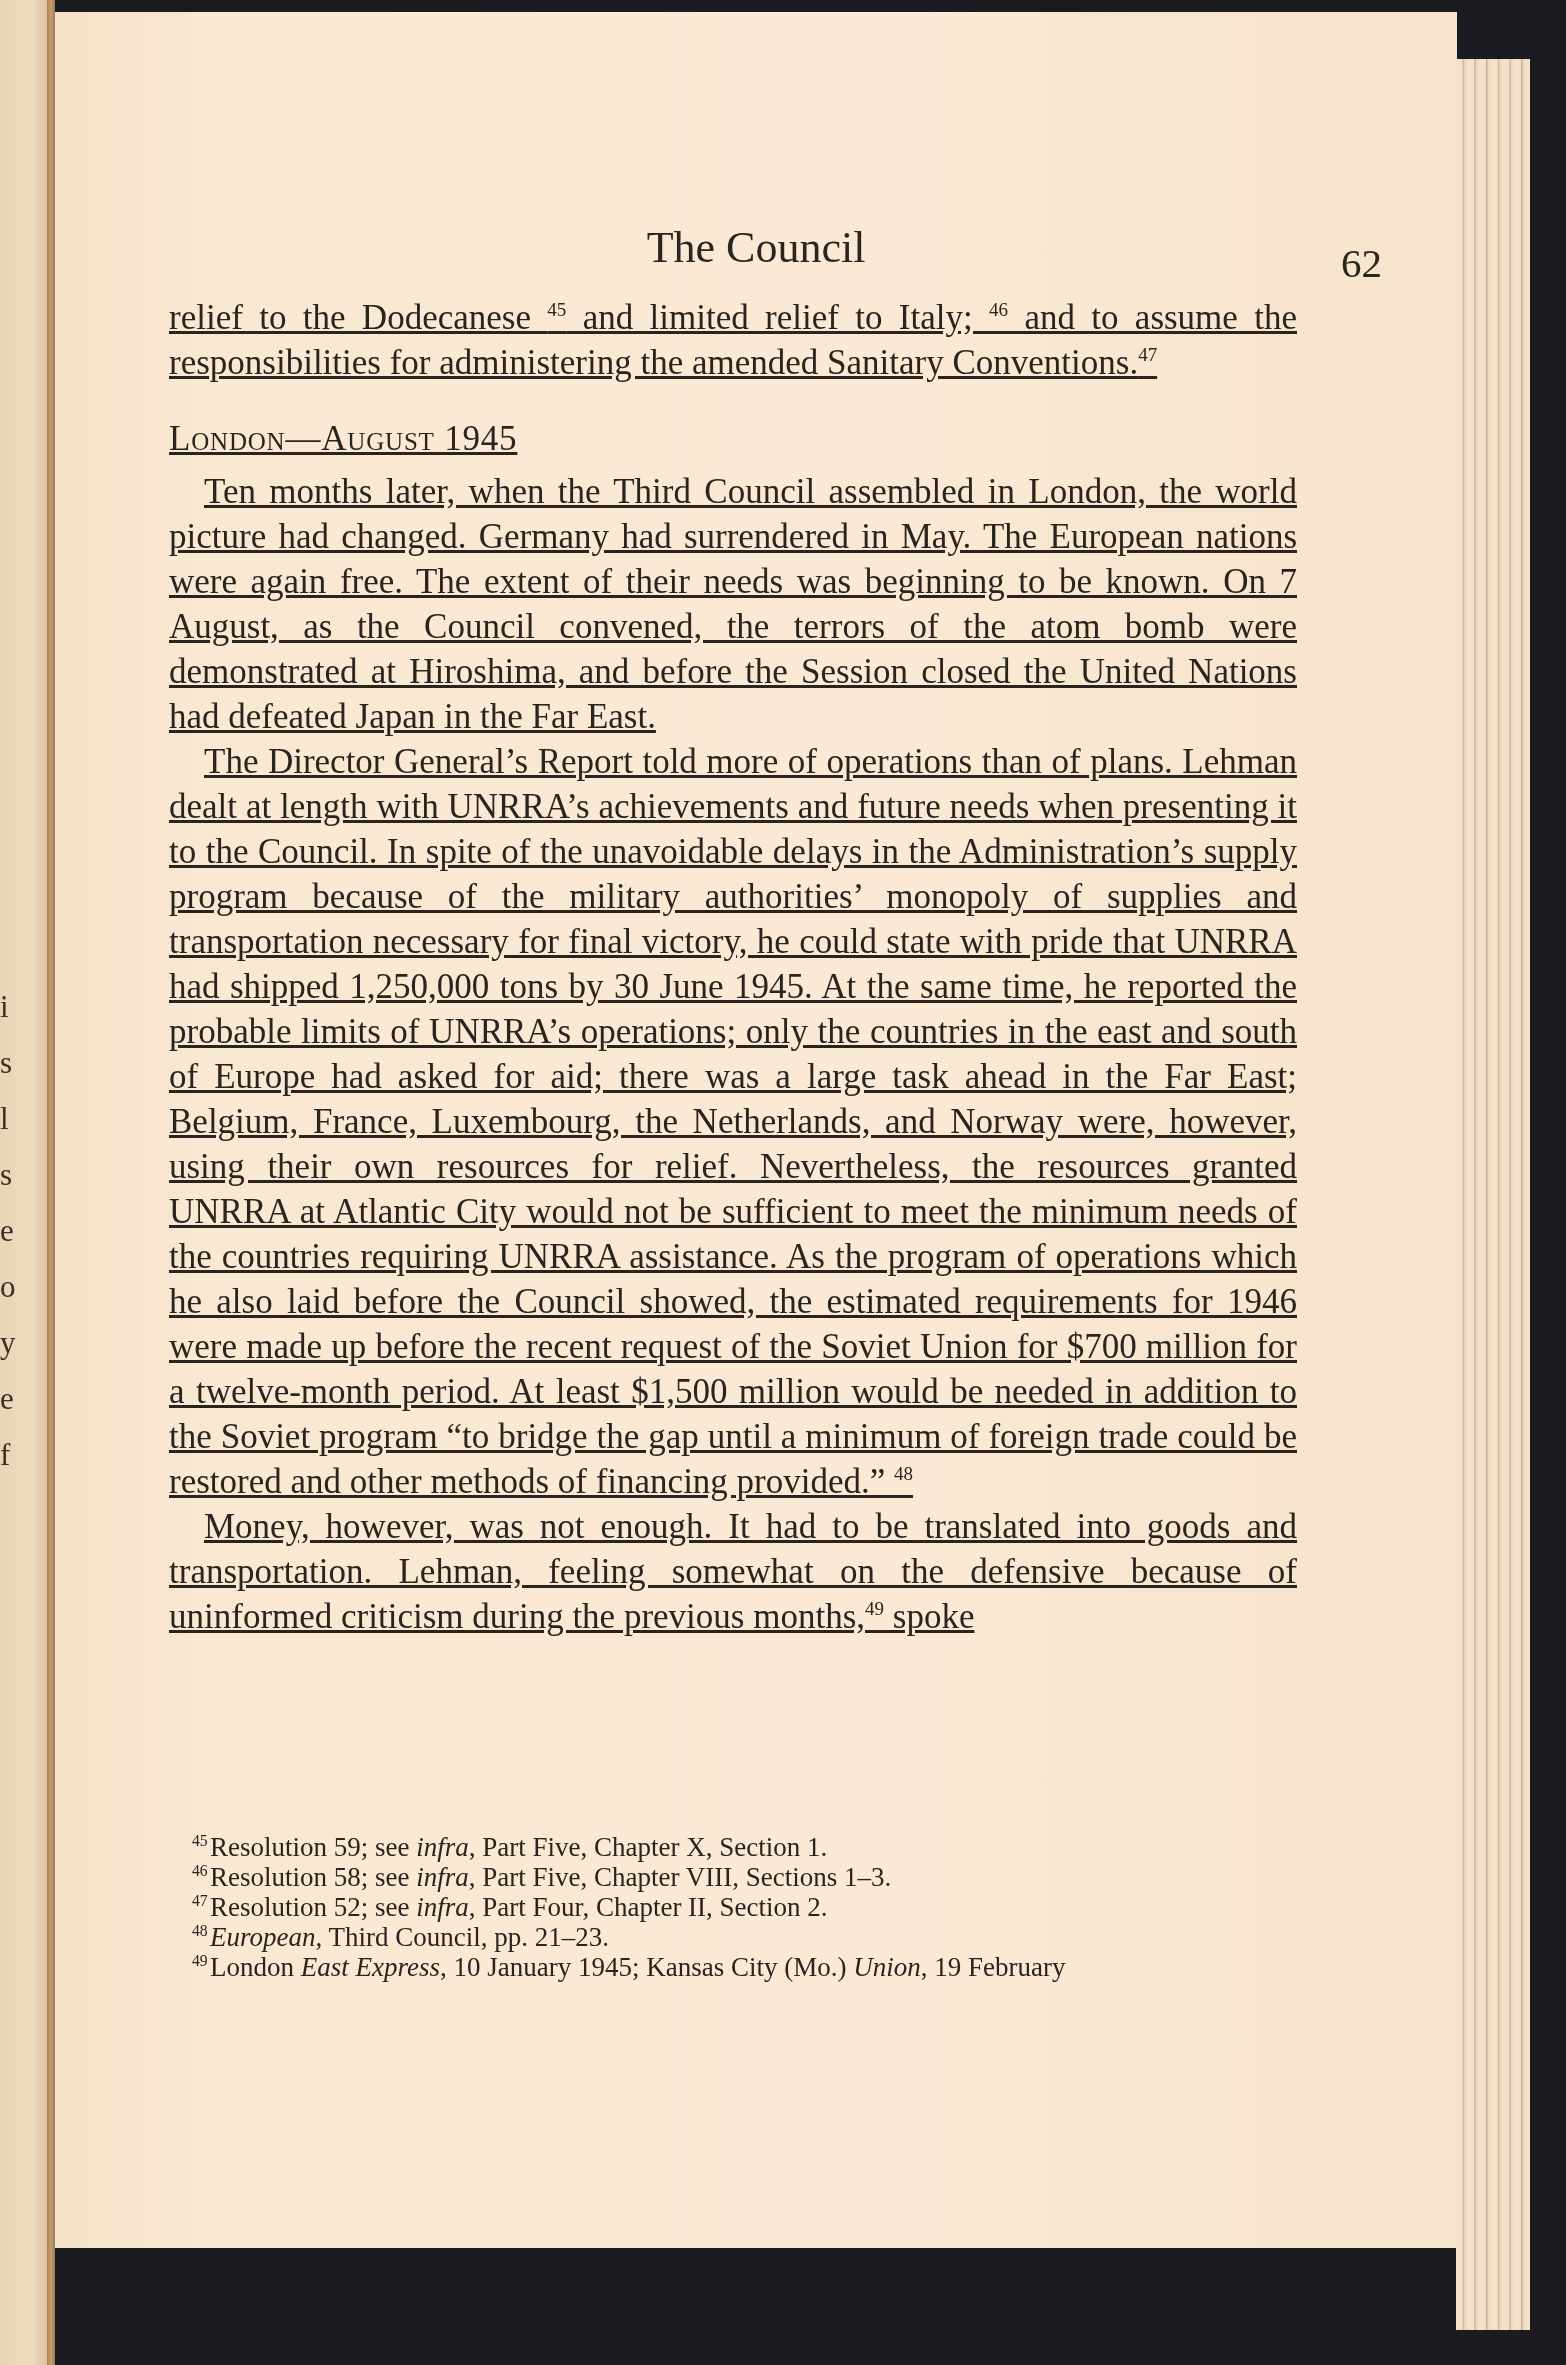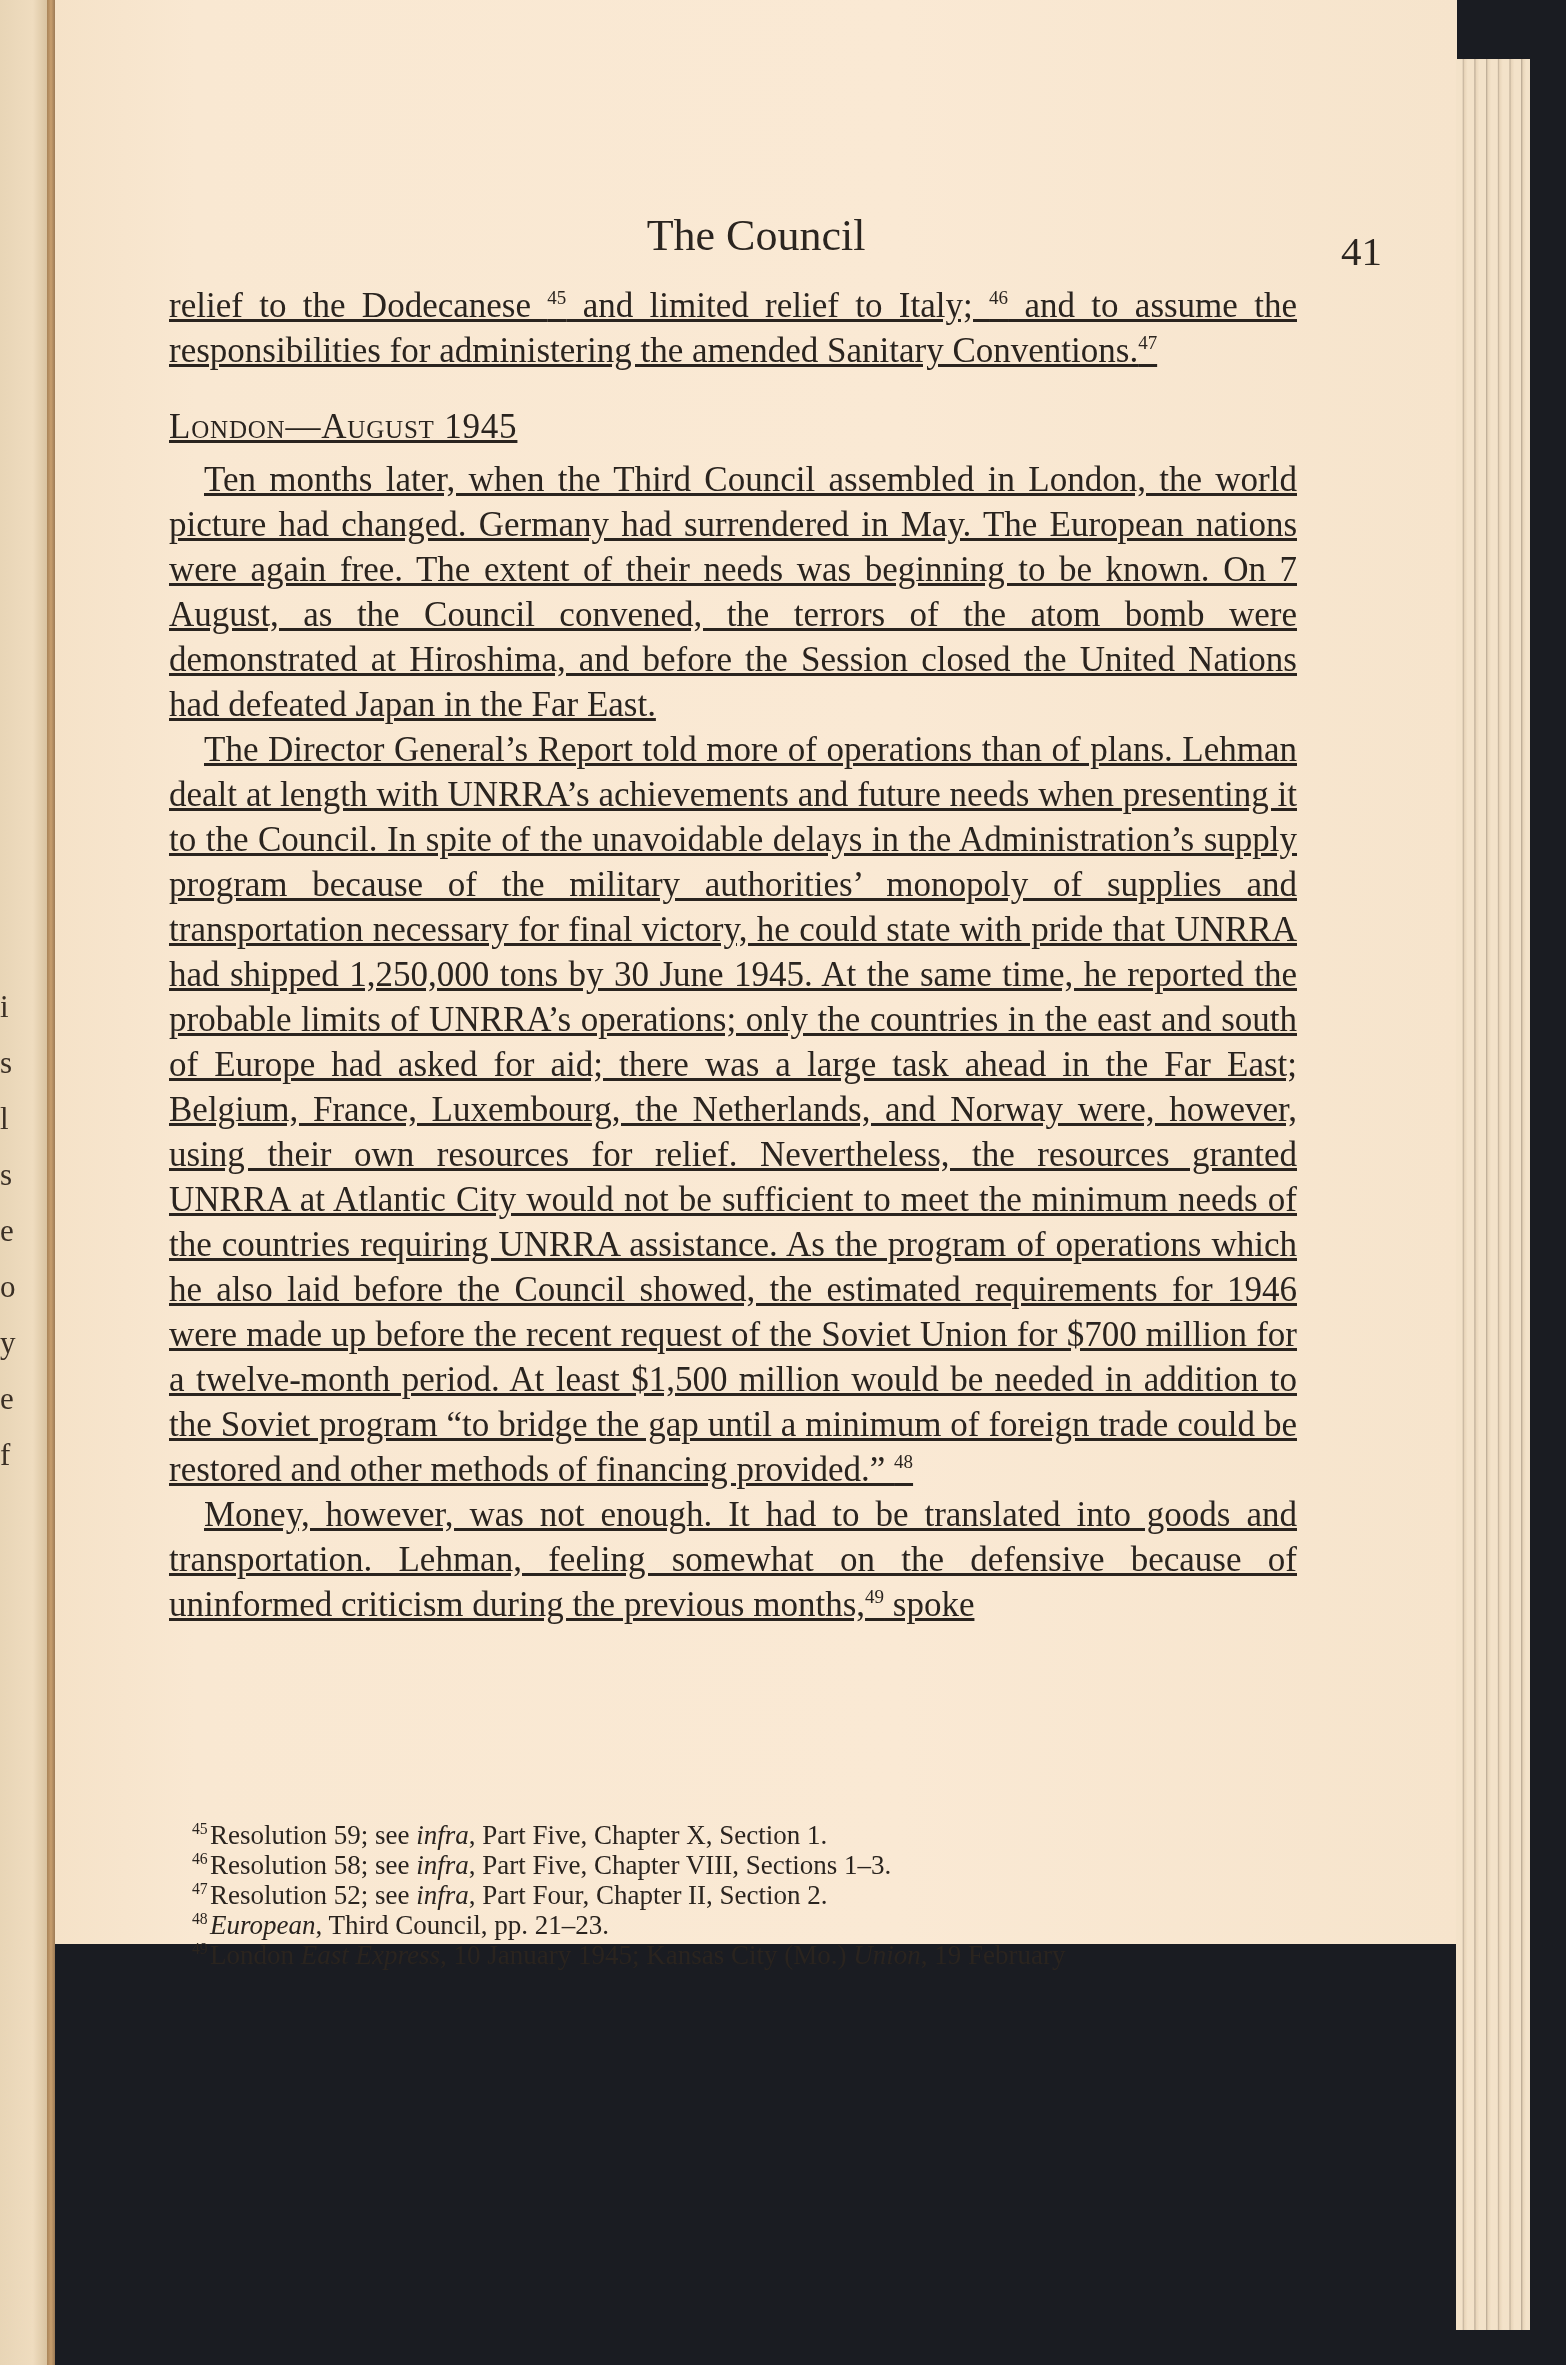--- a/index.html
+++ b/index.html
@@ -11,21 +11,21 @@
   .left-page {
     position:absolute; left:0; top:0; width:47px; height:2366px;
     background:linear-gradient(90deg,#e8d5b6 0%,#efdcbf 70%,#d9c3a0 100%);
   }
   .left-edge-marks { position:absolute; left:0; top:979px; width:19px; font-size:31px; color:#3a2f25; line-height:56px; }
   .gutter {
     position:absolute; left:47px; top:0; width:7.8px; height:2366px;
     background:linear-gradient(90deg,#a98459,#c79e6e,#9c7a55);
   }
   .page {
-    position:absolute; left:55px; top:0; width:1402px; height:1944px;
+    position:absolute; left:55px; top:12px; width:1402px; height:2236px;
     background:linear-gradient(90deg,#f5e2c8 0%,#f9e8d2 10%,#fae9d4 60%,#f6e4cc 100%);
   }
   .page-edges {
     position:absolute; left:1456px; top:59px; width:74px; height:2271px;
     background:repeating-linear-gradient(90deg,#f3e2c9 0px,#f3e2c9 6.3px,#bfae98 7px,#e9d6bb 8.6px,#f3e2c9 11.7px);
   }
   .running-head {
     position:absolute; top:210px; left:0; width:1402px; text-align:center;
     font-size:44px; color:#2b2520;
   }
@@ -65,21 +65,21 @@
       <div>o</div>
       <div>y</div>
       <div>e</div>
       <div>f</div>
     </div>
 </div>
 <div class="gutter"></div>
 
 <div class="page">
   <div class="running-head">The Council</div>
-  <div class="page-number">41</div>
+  <div class="page-number">62</div>
 
   <div class="body-text">
       <p>relief to the Dodecanese <span class="sup">45</span> and limited relief to Italy; <span class="sup">46</span> and to assume the responsibilities for administering the amended Sanitary Conventions.<span class="sup">47</span></p>
       <p class="section-head">London—August 1945</p>
       <p class="indent">Ten months later, when the Third Council assembled in London, the world picture had changed. Germany had surrendered in May. The European nations were again free. The extent of their needs was beginning to be known. On 7 August, as the Council convened, the terrors of the atom bomb were demonstrated at Hiroshima, and before the Session closed the United Nations had defeated Japan in the Far East.</p>
       <p class="indent">The Director General’s Report told more of operations than of plans. Lehman dealt at length with UNRRA’s achievements and future needs when presenting it to the Council. In spite of the unavoidable delays in the Administration’s supply program because of the military authorities’ monopoly of supplies and transportation necessary for final victory, he could state with pride that UNRRA had shipped 1,250,000 tons by 30 June 1945. At the same time, he reported the probable limits of UNRRA’s operations; only the countries in the east and south of Europe had asked for aid; there was a large task ahead in the Far East; Belgium, France, Luxembourg, the Netherlands, and Norway were, however, using their own resources for relief. Nevertheless, the resources granted UNRRA at Atlantic City would not be sufficient to meet the minimum needs of the countries requiring UNRRA assistance. As the program of operations which he also laid before the Council showed, the estimated requirements for 1946 were made up before the recent request of the Soviet Union for $700 million for a twelve-month period. At least $1,500 million would be needed in addition to the Soviet program “to bridge the gap until a minimum of foreign trade could be restored and other methods of financing provided.” <span class="sup">48</span></p>
       <p class="indent">Money, however, was not enough. It had to be translated into goods and transportation. Lehman, feeling somewhat on the defensive because of uninformed criticism during the previous months,<span class="sup">49</span> spoke</p>
     </div>
 
   <div class="footnotes">

